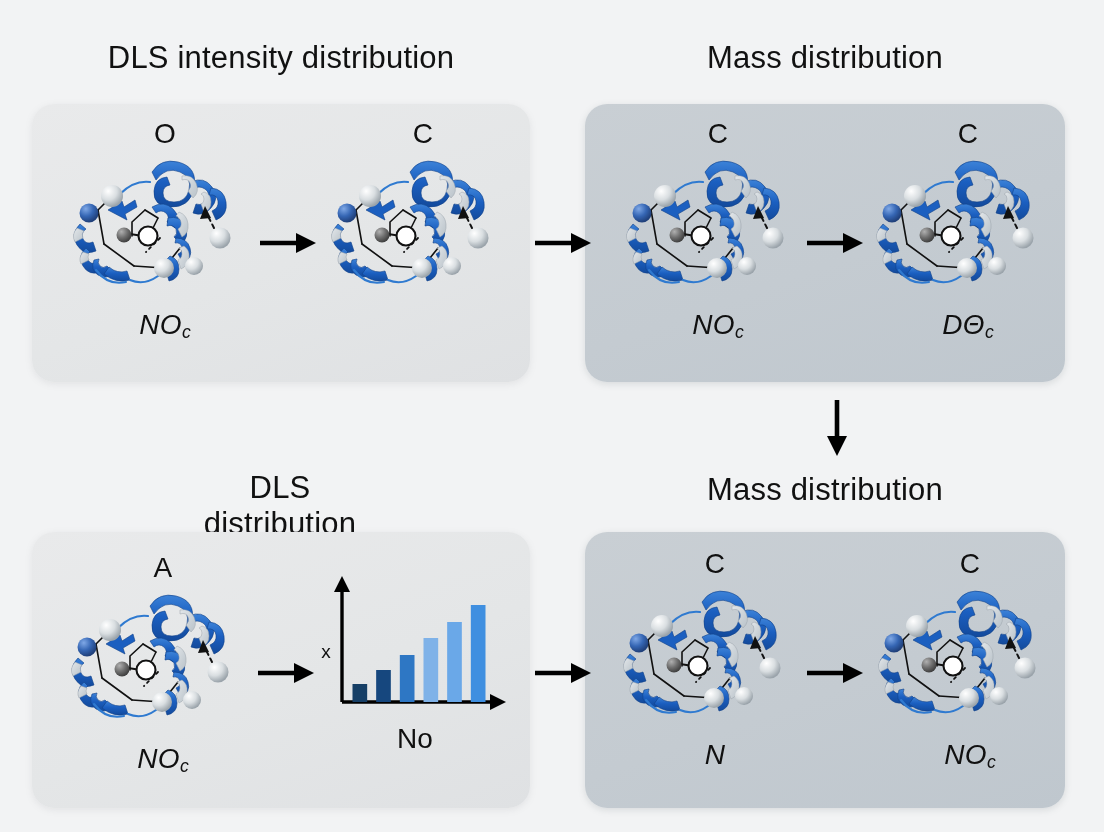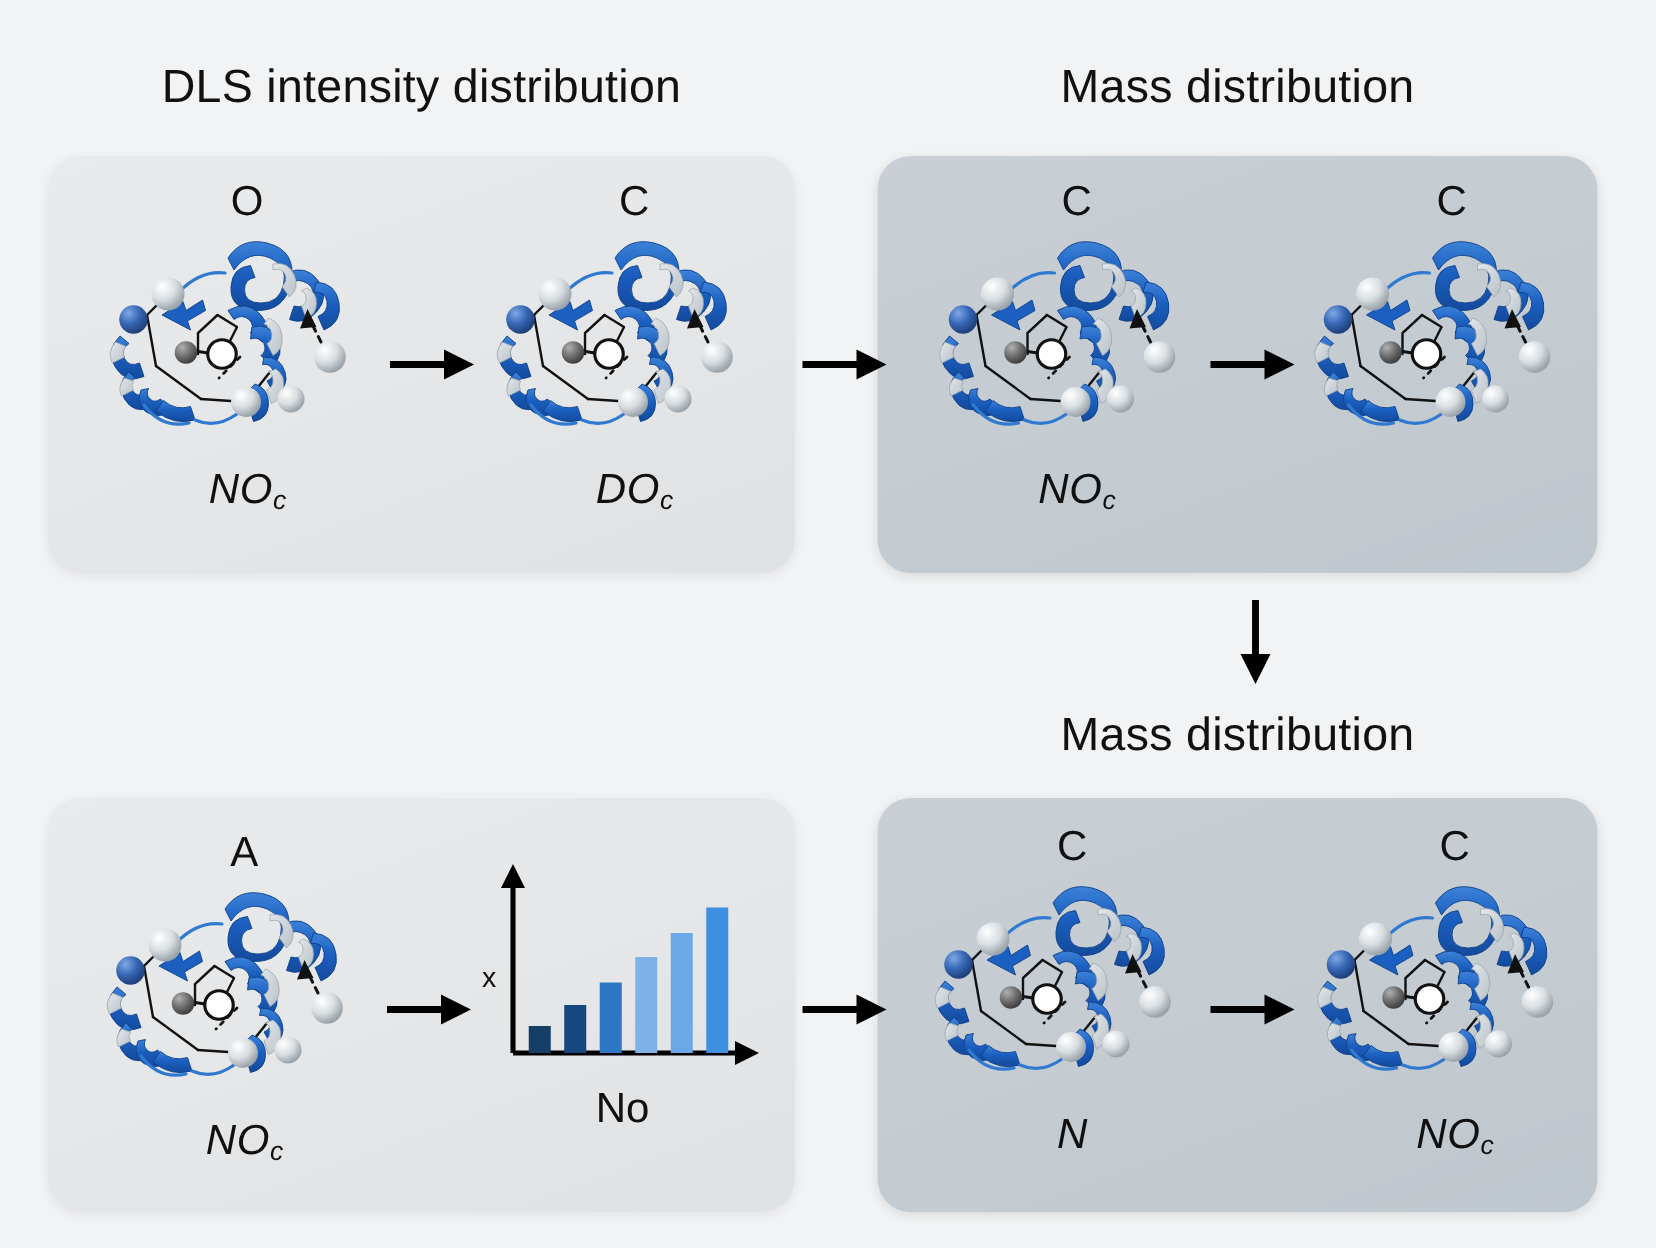--- a/index.html
+++ b/index.html
@@ -66,20 +66,22 @@
 </style>
 </head>
 <body>
 
 <div id="stage">
 
   <div class="section-title" style="left:32px; top:40px; width:498px;">DLS intensity distribution</div>
 
   <div class="section-title" style="left:585px; top:40px; width:480px;">Mass distribution</div>
 
+  <div class="section-title" style="left:170px; top:470px; width:220px;">DLS
+distribution</div>
 
   <div class="section-title" style="left:585px; top:472px; width:480px;">Mass distribution</div>
 
   <div class="panel light" style="left:32px; top:104px; width:498px; height:278px;"></div>
   <div class="panel dark" style="left:585px; top:104px; width:480px; height:278px;"></div>
   <div class="panel light" style="left:32px; top:532px; width:498px; height:276px;"></div>
   <div class="panel dark" style="left:585px; top:532px; width:480px; height:276px;"></div>
 
   <svg width="0" height="0" style="position:absolute" aria-hidden="true">
     <defs>
@@ -206,21 +208,20 @@
 
   <svg class="arrow-h" style="left:258px; top:230px; width:60px; height:26px;">
       <use href="#arrow-right"></use>
     </svg>
 
   <div class="struct-unit" style="left:318px; top:118px;">
     <div class="struct-top-label">C</div>
     <svg class="struct-art">
         <use href="#protein"></use>
       </svg>
-    <div class="struct-bottom-label"><span>DO</span><sub>c</sub></div>
   </div>
 
   <svg class="arrow-h" style="left:533px; top:230px; width:60px; height:26px;">
       <use href="#arrow-right"></use>
     </svg>
 
   <div class="struct-unit" style="left:613px; top:118px;">
     <div class="struct-top-label">C</div>
     <svg class="struct-art">
         <use href="#protein"></use>
@@ -230,20 +231,21 @@
 
   <svg class="arrow-h" style="left:805px; top:230px; width:60px; height:26px;">
       <use href="#arrow-right"></use>
     </svg>
 
   <div class="struct-unit" style="left:863px; top:118px;">
     <div class="struct-top-label">C</div>
     <svg class="struct-art">
         <use href="#protein"></use>
       </svg>
+    <div class="struct-bottom-label"><span>DΘ</span><sub>c</sub></div>
   </div>
 
   <svg class="arrow-v" style="left:824px; top:398px; width:26px; height:60px;">
       <use href="#arrow-down"></use>
     </svg>
 
   <div class="struct-unit" style="left:58px; top:552px;">
     <div class="struct-top-label">A</div>
     <svg class="struct-art">
         <use href="#protein"></use>

